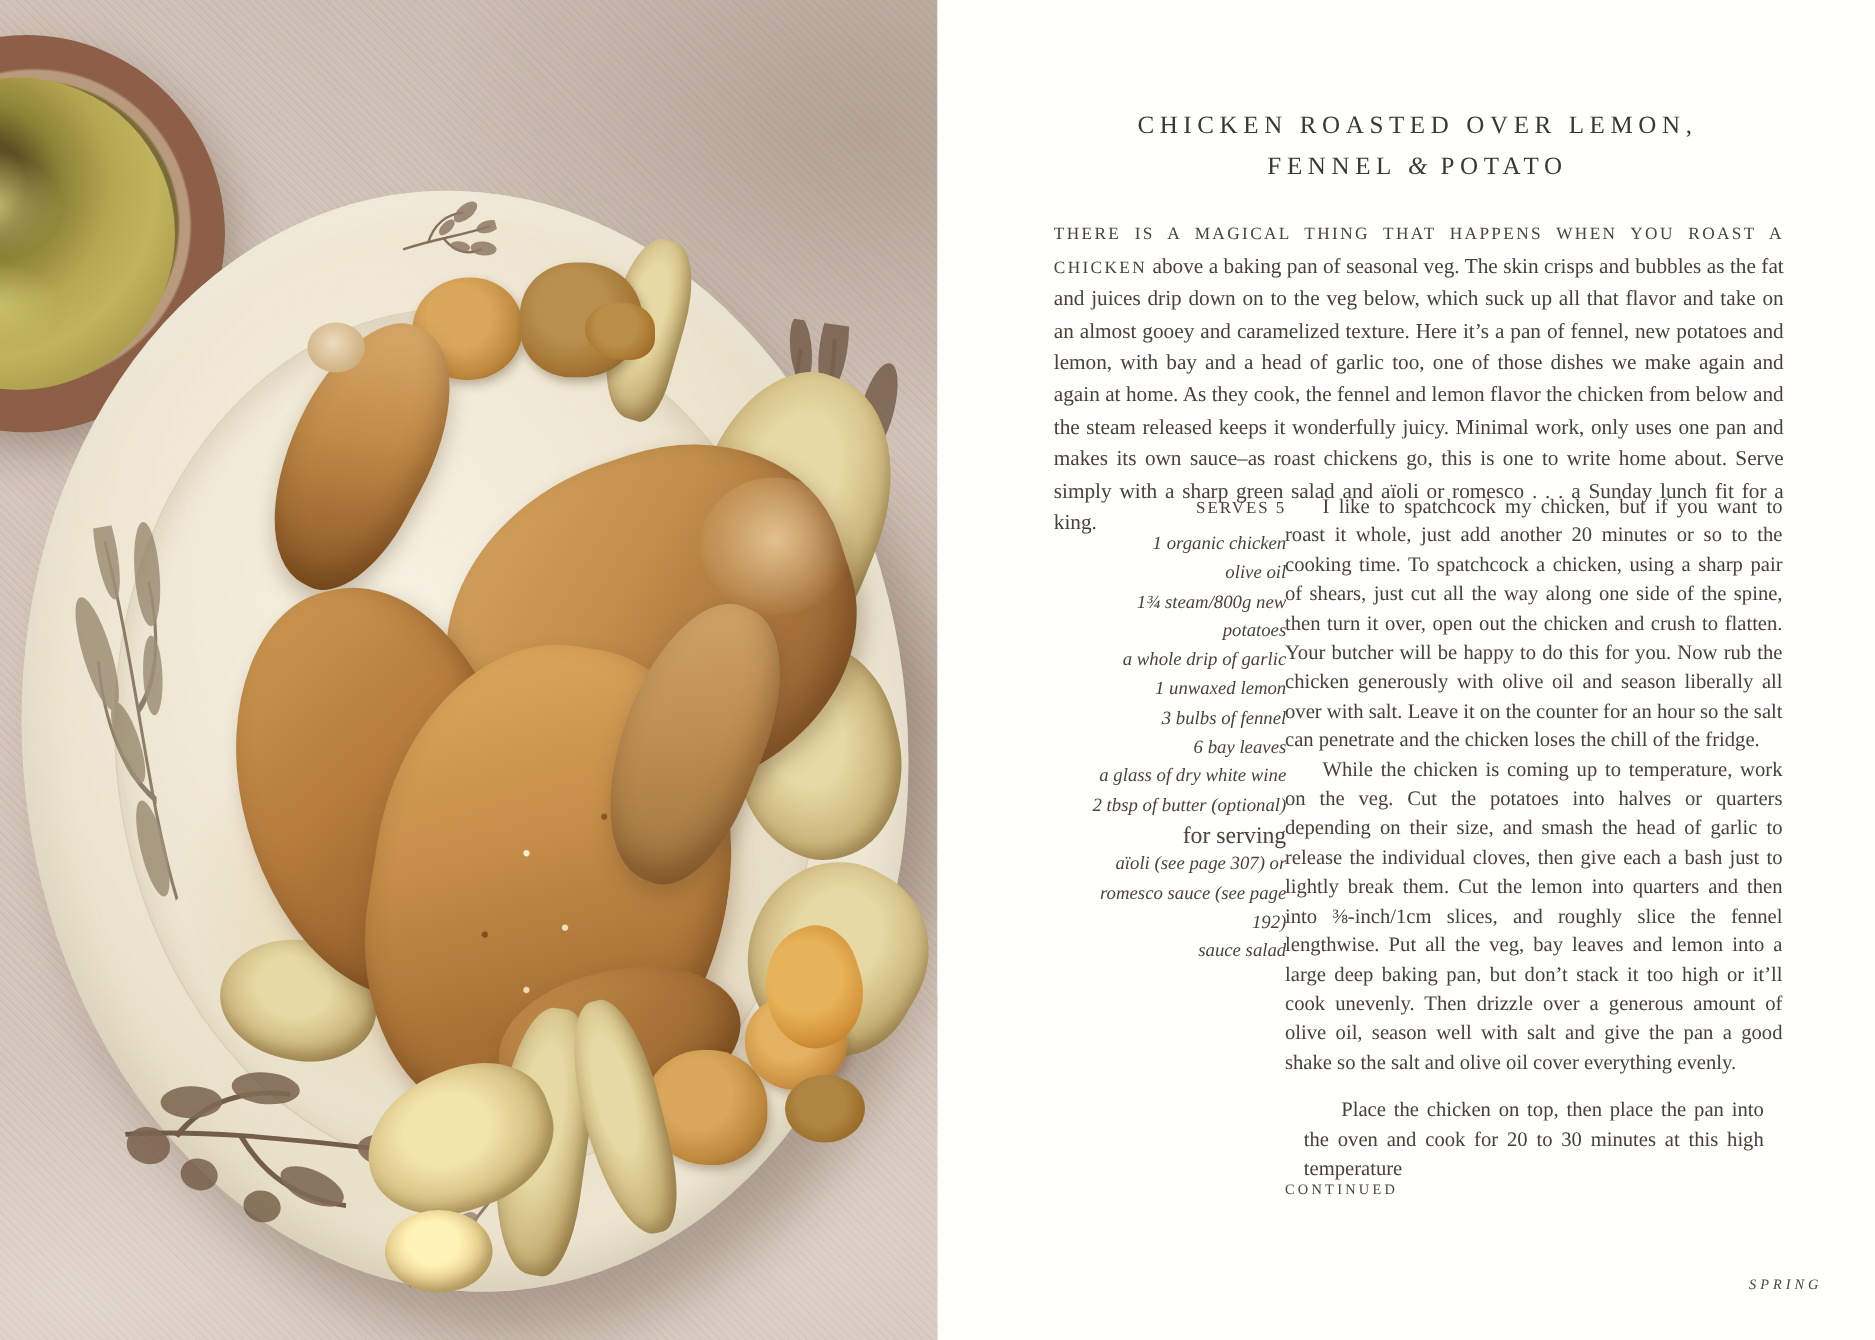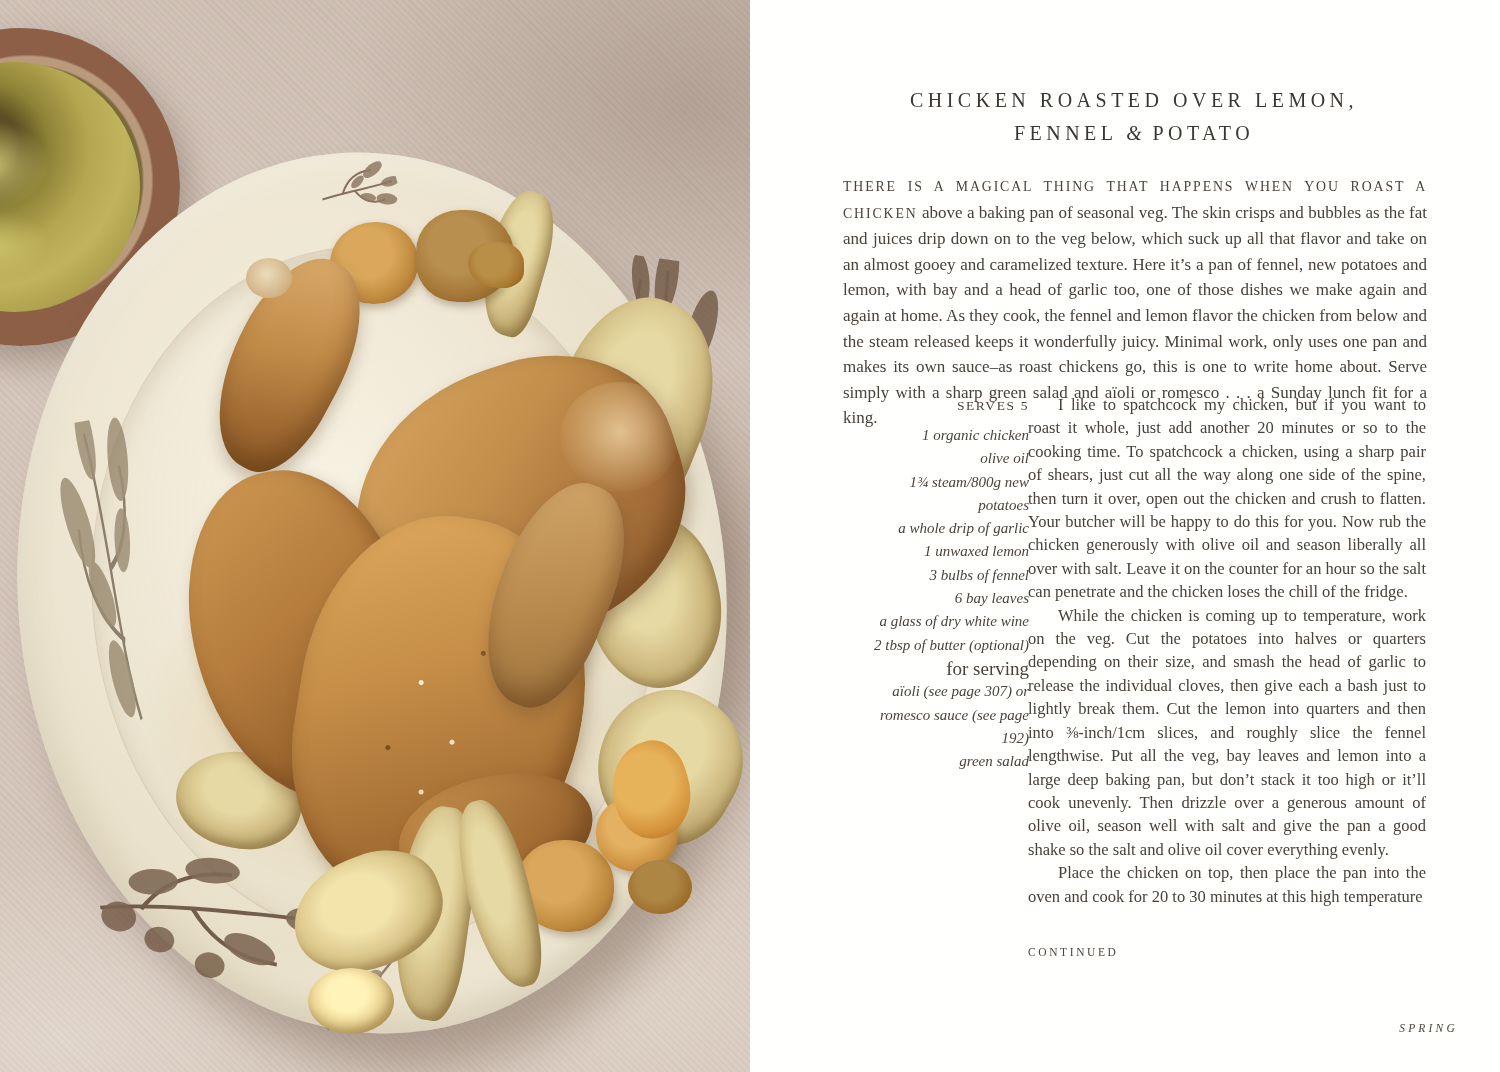--- a/index.html
+++ b/index.html
@@ -217,28 +217,28 @@
         <div style="padding-left:11px;text-indent:-11px;">a whole drip of garlic</div>
         <div style="padding-left:11px;text-indent:-11px;">1 unwaxed lemon</div>
         <div style="padding-left:11px;text-indent:-11px;">3 bulbs of fennel</div>
         <div style="padding-left:11px;text-indent:-11px;">6 bay leaves</div>
         <div style="padding-left:11px;text-indent:-11px;">a glass of dry white wine</div>
         <div style="padding-left:11px;text-indent:-11px;">2 tbsp of butter (optional)</div>
       </div>
       <div style="font-size:19px;line-height:23.3px;">for serving</div>
       <div style="font-style:italic;font-size:15px;line-height:23.3px;">
         <div style="padding-left:11px;text-indent:-11px;">aïoli (see page 307) or romesco sauce (see page 192)</div>
-        <div style="padding-left:11px;text-indent:-11px;">green salad</div>
+        <div style="padding-left:11px;text-indent:-11px;">sauce salad</div>
       </div>
     </div>
 
     <div style="position:absolute;left:278px;top:393px;width:398px;text-align:justify;font-size:16.5px;line-height:23.4px;color:#48413a;">
       <p style="margin:0;text-indent:30px;">I like to spatchcock my chicken, but if you want to roast it whole, just add another 20 minutes or so to the cooking time. To spatchcock a chicken, using a sharp pair of shears, just cut all the way along one side of the spine, then turn it over, open out the chicken and crush to flatten. Your butcher will be happy to do this for you. Now rub the chicken generously with olive oil and season liberally all over with salt. Leave it on the counter for an hour so the salt can penetrate and the chicken loses the chill of the fridge.</p>
       <p style="margin:0;text-indent:30px;">While the chicken is coming up to temperature, work on the veg. Cut the potatoes into halves or quarters depending on their size, and smash the head of garlic to release the individual cloves, then give each a bash just to lightly break them. Cut the lemon into quarters and then into ⅜-inch/1cm slices, and roughly slice the fennel lengthwise. Put all the veg, bay leaves and lemon into a large deep baking pan, but don’t stack it too high or it’ll cook unevenly. Then drizzle over a generous amount of olive oil, season well with salt and give the pan a good shake so the salt and olive oil cover everything evenly.</p>
-      <p style="margin:0;text-indent:30px;">Place the chicken on top, then place the pan into the oven and cook for 20 to 30 minutes at this high temperature</p>
+      <p style="margin:15px;text-indent:30px;">Place the chicken on top, then place the pan into the oven and cook for 20 to 30 minutes at this high temperature</p>
     </div>
 
     <div style="position:absolute;left:278px;top:946px;font-size:11.5px;letter-spacing:2.6px;color:#4c453e;">CONTINUED</div>
 
     <div style="position:absolute;right:42px;top:1022px;font-size:11.5px;font-style:italic;letter-spacing:3.2px;color:#4c453e;">SPRING</div>
   </div>
 
 </div>
 
 </body></html>

